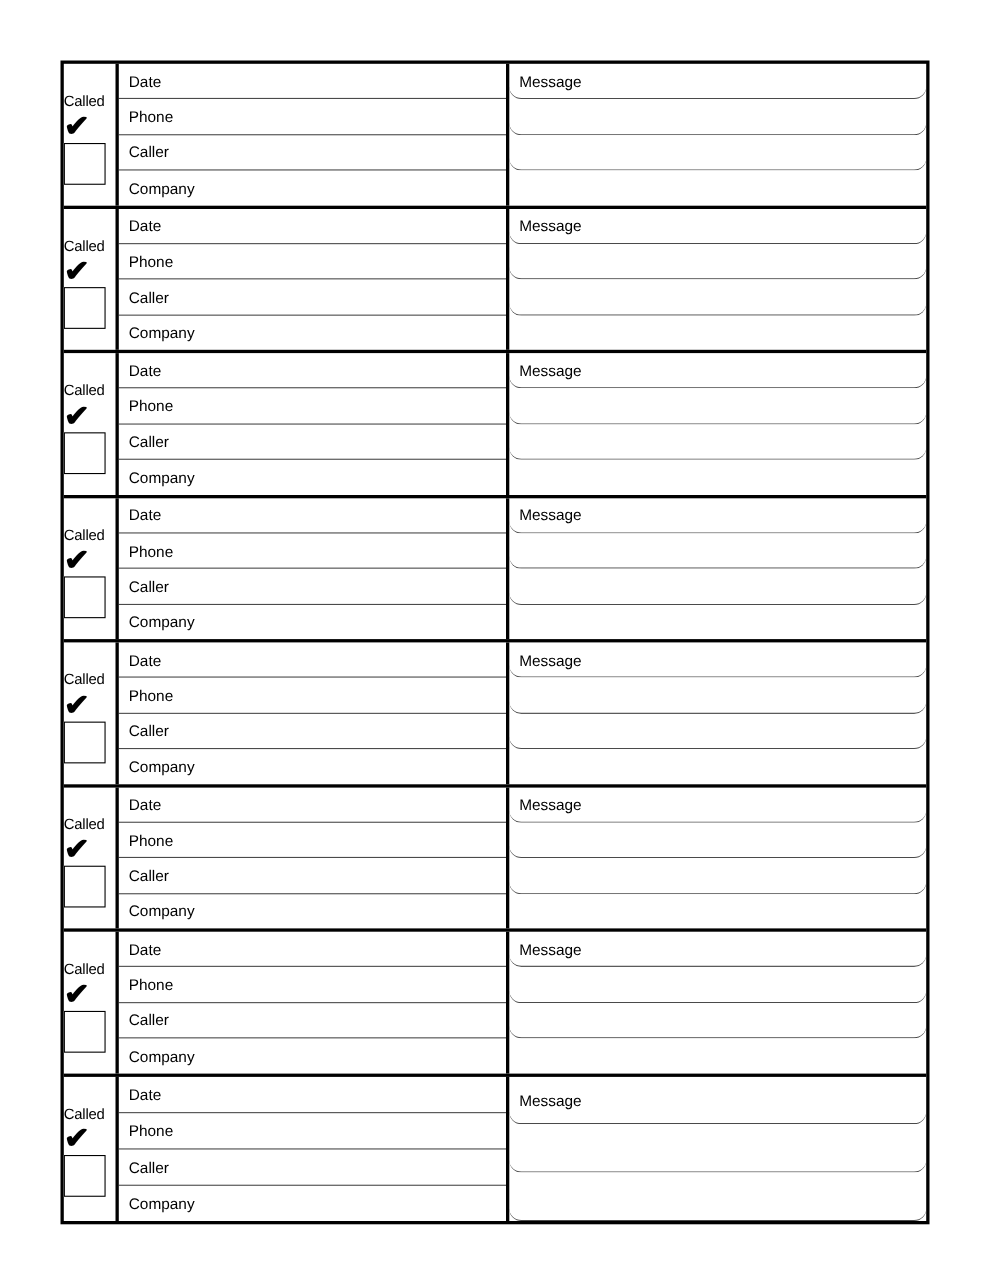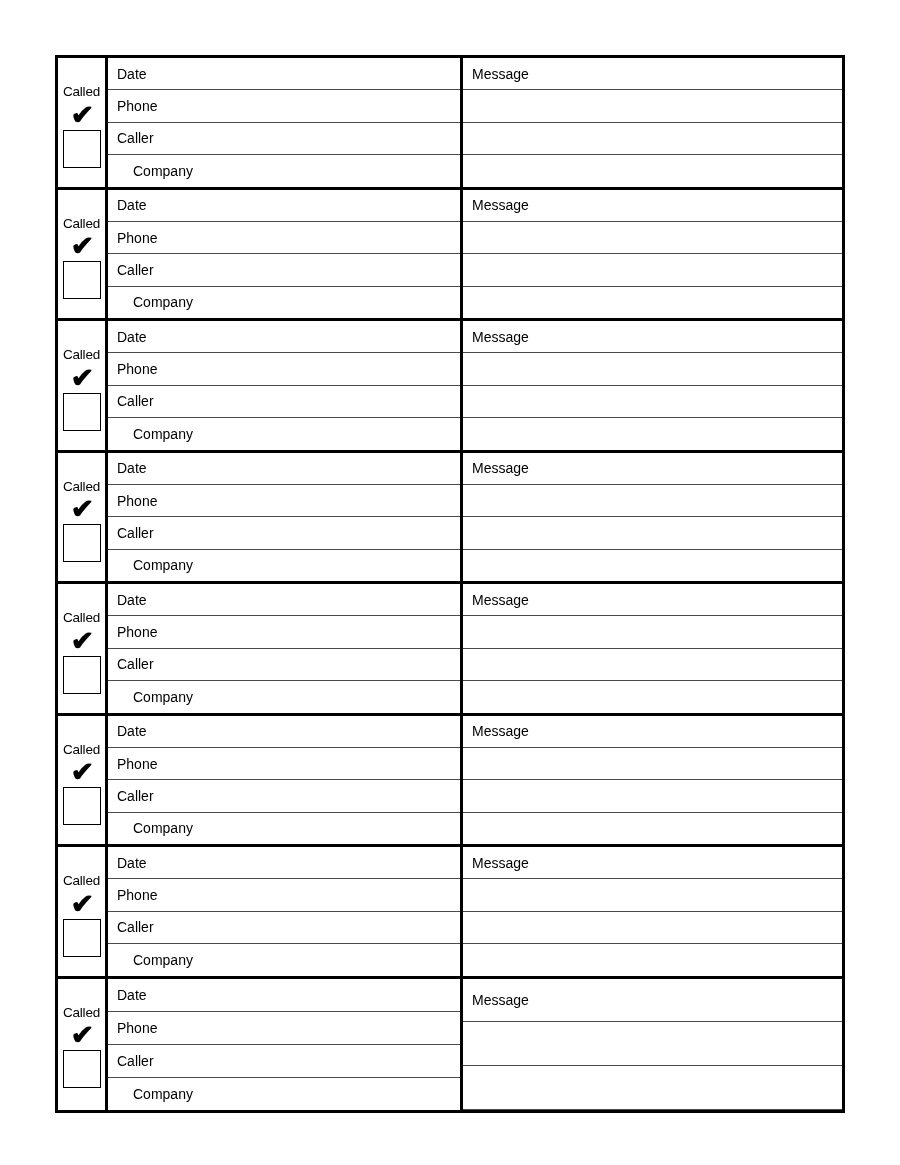--- a/index.html
+++ b/index.html
@@ -49,21 +49,20 @@
   }
 
   
   .called-col {
     width: 50px;
     flex: 0 0 50px;
     border-right: 3px solid #000000;
     box-sizing: border-box;
     display: flex;
     flex-direction: column;
-    align-items: center;
     justify-content: flex-start;
     padding-top: 27px;
     position: relative;
   }
   .called-label {
     font-size: 13.5px;
     line-height: 1;
     letter-spacing: -0.2px;
     white-space: nowrap;
     color: #000000;
@@ -100,40 +99,40 @@
     border-bottom: 1.3px solid #4a4a4a;
     box-sizing: border-box;
     display: flex;
     align-items: center;
     padding-left: 9px;
     font-size: 14px;
     color: #000000;
   }
   .label-row.last-row {
     border-bottom: none;
-    margin-left: 16px;
   }
 
   
   .message-col {
     flex: 1 1 auto;
     box-sizing: border-box;
     display: flex;
     flex-direction: column;
   }
   .message-row {
     flex: 1 1 0;
     border-bottom: 1.3px solid #4a4a4a;
     box-sizing: border-box;
     display: flex;
     align-items: center;
     padding-left: 9px;
     padding-right: 9px;
     font-size: 14px;
     color: #000000;
+    border-radius: 11px;
   }
   .message-row.last-row {
     border-bottom: none;
   }
   .message-row .msg-header {
     font-size: 14px;
   }
   .msg-writeline {
     flex: 1 1 auto;
   }

